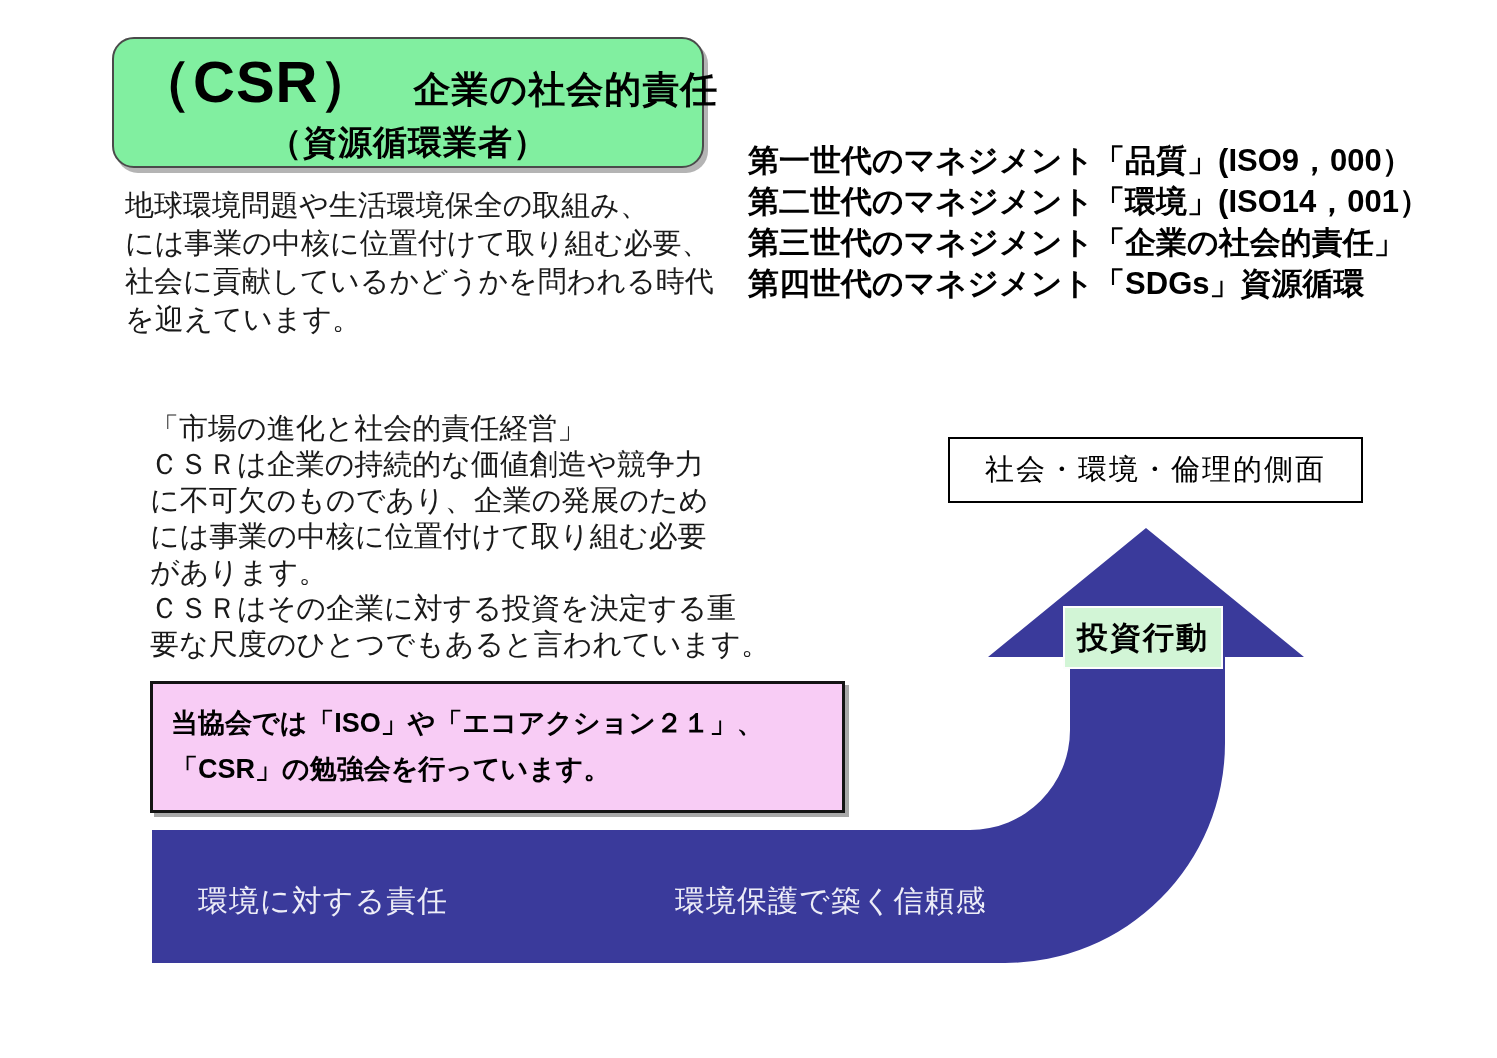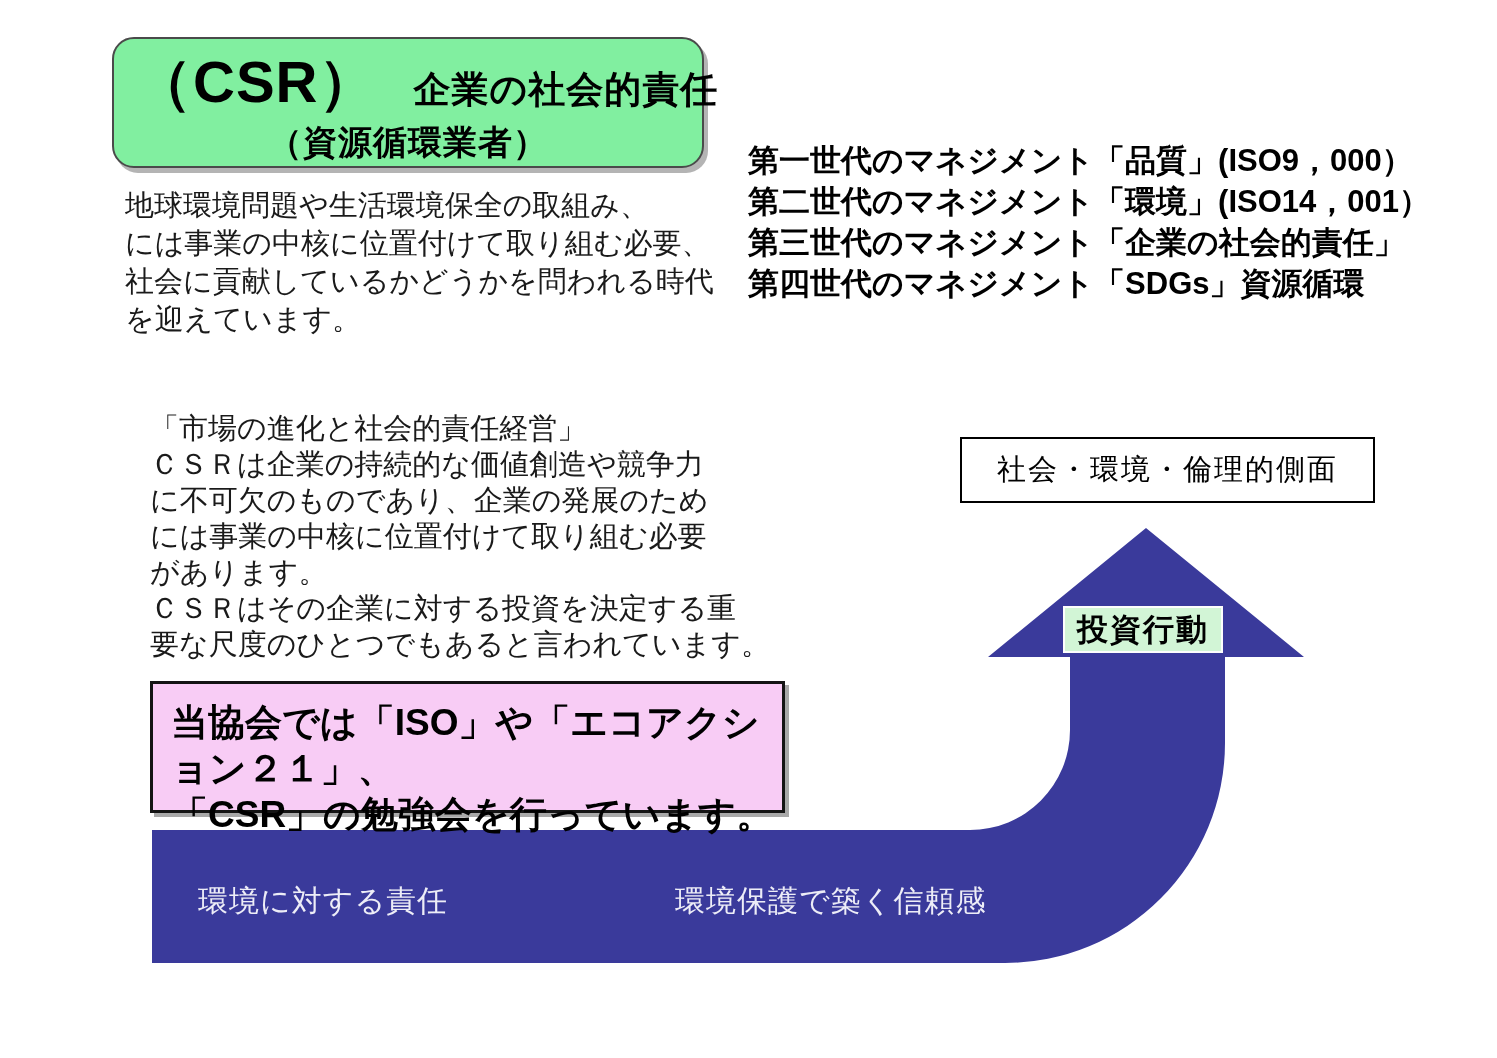--- a/index.html
+++ b/index.html
@@ -97,49 +97,48 @@
     width: 415px; height: 66px;
     background: #ffffff;
     border: 2px solid #000000;
     box-sizing: border-box;
     display: flex;
     align-items: center;
     justify-content: center;
     font-size: 29px;
     letter-spacing: 2px;
     white-space: nowrap;
-    margin-left: 12px;
   }
 
   .invest-label {
     position: absolute;
     left: 1063px; top: 606px;
-    width: 160px; height: 47px;
+    width: 160px; height: 63px;
     background: var(--invest-label-bg, #D2F5D6);
     border: 2px solid #fdfdfd;
     box-sizing: border-box;
     display: flex;
     align-items: center;
     justify-content: center;
     font-size: 31px;
     font-weight: bold;
     letter-spacing: 2px;
     white-space: nowrap;
   }
 
   .study-box {
     position: absolute;
     left: 150px; top: 681px;
-    width: 635px; height: 132px;
+    width: 695px; height: 132px;
     background: var(--study-box-bg, #F8CCF5);
     border: 3px solid #141414;
     box-sizing: border-box;
     box-shadow: 4px 4px 0 #a8a8a8;
     padding: 16px 0 0 18px;
-    font-size: 37px;
+    font-size: 27px;
     font-weight: bold;
     line-height: 46px;
     white-space: pre-line;
   }
 
   .band-label {
     position: absolute;
     top: 881px;
     font-size: 30px;
     color: var(--band-text-color, #EDEDF7);

